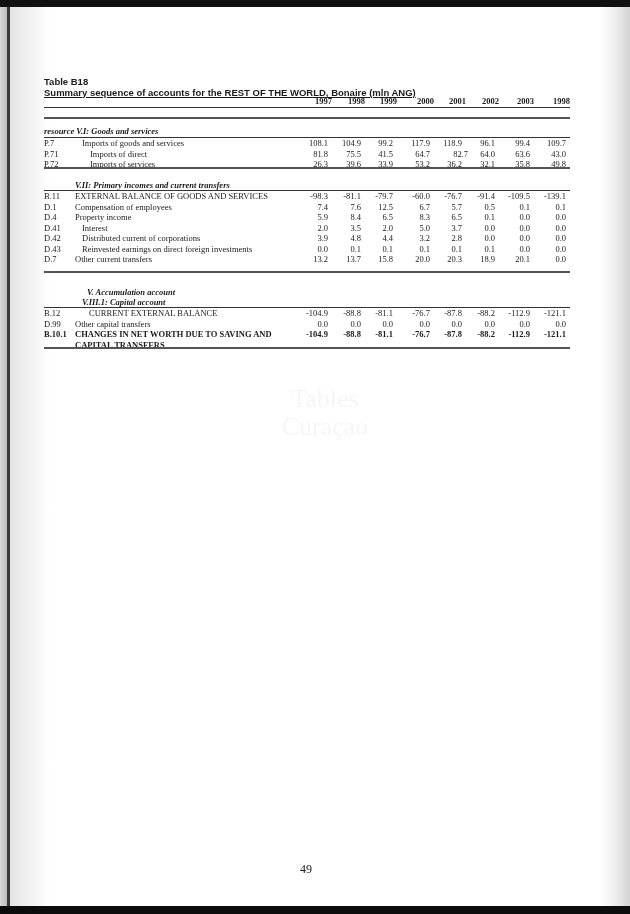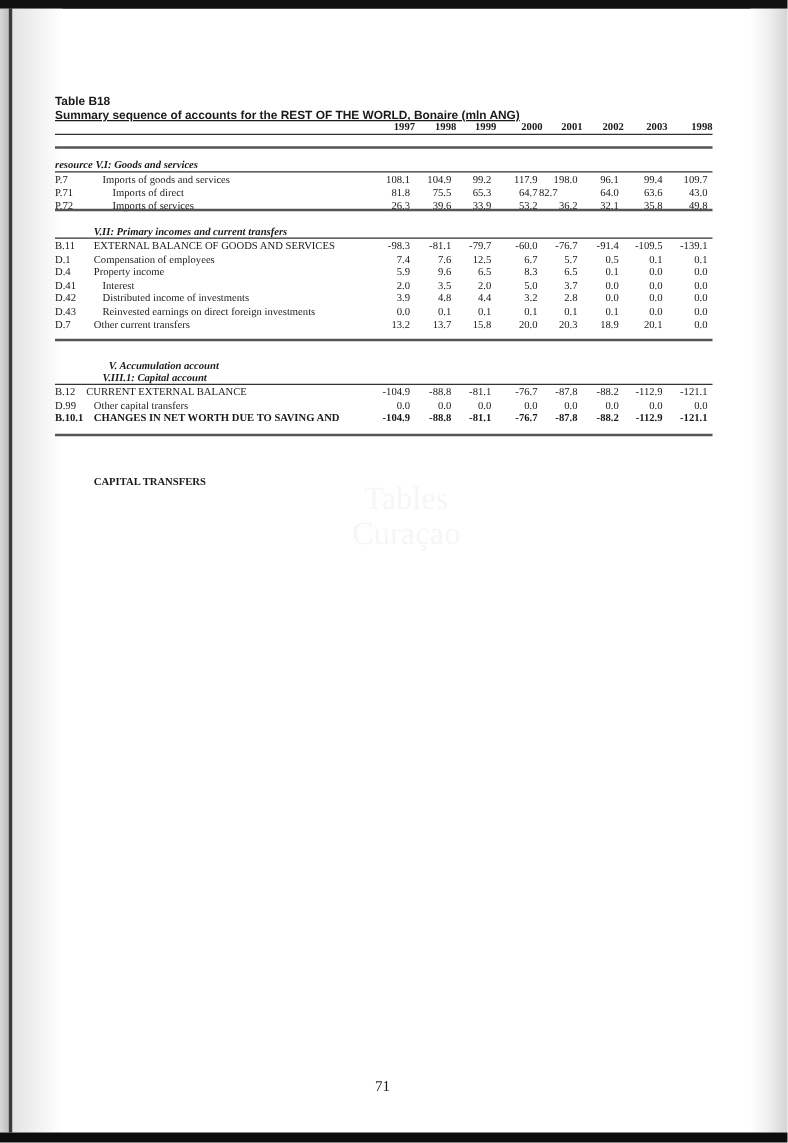--- a/index.html
+++ b/index.html
@@ -27,21 +27,21 @@
     .year { position:absolute; width:40px; text-align:right; font-weight:bold; font-size:8.5px; }
 
     .section-title { position:absolute; font-style:italic; font-weight:bold; font-size:8.5px; white-space:nowrap; }
 
     .row { position:absolute; left:0; width:594px; height:10.5px; font-size:8.5px; }
     .row .code { position:absolute; left:44px; }
     .row .label { position:absolute; white-space:nowrap; }
     .row .val { position:absolute; width:40px; text-align:right; }
     .row.bold { font-weight:bold; }
 
-    .label-cont { position:absolute; left:86px; font-size:8.5px; font-weight:bold; white-space:nowrap;margin-top:40px; }
+    .label-cont { position:absolute; left:86px; font-size:8.5px; font-weight:bold; white-space:nowrap; }
 
     .watermark { position:absolute; left:250px; top:385px; width:150px; text-align:center; font-size:26px; line-height:28px; color:#f6f6f6; }
     .page-number { position:absolute; left:300px; top:862px; font-size:12px; }
   </style>
 </head>
 <body>
 
 <div class="top-bar"></div>
 <div class="left-margin"></div>
 <div class="left-edge"></div>
@@ -68,33 +68,33 @@
 <div class="section-title" style="left:44px; top:126px">resource V.I: Goods and services</div>
 <div class="hline thin" style="top:137px"></div>
 
 <div class="row" style="top:138px">
   <span class="code">P.7</span>
   <span class="label" style="left:82px">Imports of goods and services</span>
   <span class="val" style="left:288px">108.1</span>
   <span class="val" style="left:321px">104.9</span>
   <span class="val" style="left:353px">99.2</span>
   <span class="val" style="left:390px">117.9</span>
-  <span class="val" style="left:422px">198.0</span>
+  <span class="val" style="left:422px">118.9</span>
   <span class="val" style="left:455px">96.1</span>
   <span class="val" style="left:490px">99.4</span>
   <span class="val" style="left:526px">109.7</span>
 </div>
 <div class="row" style="top:148.5px">
   <span class="code">P.71</span>
   <span class="label" style="left:90px">Imports of direct</span>
   <span class="val" style="left:288px">81.8</span>
   <span class="val" style="left:321px">75.5</span>
-  <span class="val" style="left:353px">65.3</span>
+  <span class="val" style="left:353px">41.5</span>
   <span class="val" style="left:390px">64.7</span>
-  <span class="val" style="left:406px">82.7</span>
+  <span class="val" style="left:428px">82.7</span>
   <span class="val" style="left:455px">64.0</span>
   <span class="val" style="left:490px">63.6</span>
   <span class="val" style="left:526px">43.0</span>
 </div>
 <div class="row" style="top:159px">
   <span class="code">P.72</span>
   <span class="label" style="left:90px">Imports of services</span>
   <span class="val" style="left:288px">26.3</span>
   <span class="val" style="left:321px">39.6</span>
   <span class="val" style="left:353px">33.9</span>
@@ -130,21 +130,21 @@
   <span class="val" style="left:390px">6.7</span>
   <span class="val" style="left:422px">5.7</span>
   <span class="val" style="left:455px">0.5</span>
   <span class="val" style="left:490px">0.1</span>
   <span class="val" style="left:526px">0.1</span>
 </div>
 <div class="row" style="top:212px">
   <span class="code">D.4</span>
   <span class="label" style="left:75px">Property income</span>
   <span class="val" style="left:288px">5.9</span>
-  <span class="val" style="left:321px">9.6</span>
+  <span class="val" style="left:321px">8.4</span>
   <span class="val" style="left:353px">6.5</span>
   <span class="val" style="left:390px">8.3</span>
   <span class="val" style="left:422px">6.5</span>
   <span class="val" style="left:455px">0.1</span>
   <span class="val" style="left:490px">0.0</span>
   <span class="val" style="left:526px">0.0</span>
 </div>
 <div class="row" style="top:222.5px">
   <span class="code">D.41</span>
   <span class="label" style="left:82px">Interest</span>
@@ -152,21 +152,21 @@
   <span class="val" style="left:321px">3.5</span>
   <span class="val" style="left:353px">2.0</span>
   <span class="val" style="left:390px">5.0</span>
   <span class="val" style="left:422px">3.7</span>
   <span class="val" style="left:455px">0.0</span>
   <span class="val" style="left:490px">0.0</span>
   <span class="val" style="left:526px">0.0</span>
 </div>
 <div class="row" style="top:233px">
   <span class="code">D.42</span>
-  <span class="label" style="left:82px">Distributed income of investments</span>
+  <span class="label" style="left:82px">Distributed current of corporations</span>
   <span class="val" style="left:288px">3.9</span>
   <span class="val" style="left:321px">4.8</span>
   <span class="val" style="left:353px">4.4</span>
   <span class="val" style="left:390px">3.2</span>
   <span class="val" style="left:422px">2.8</span>
   <span class="val" style="left:455px">0.0</span>
   <span class="val" style="left:490px">0.0</span>
   <span class="val" style="left:526px">0.0</span>
 </div>
 <div class="row" style="top:243.5px">
@@ -194,21 +194,21 @@
   <span class="val" style="left:526px">0.0</span>
 </div>
 <div class="hline thick" style="top:271px"></div>
 
 <div class="section-title" style="left:87px; top:287px">V. Accumulation account</div>
 <div class="section-title" style="left:82px; top:297px">V.III.1: Capital account</div>
 <div class="hline thin" style="top:307px"></div>
 
 <div class="row" style="top:308px">
   <span class="code">B.12</span>
-  <span class="label" style="left:69px">CURRENT EXTERNAL BALANCE</span>
+  <span class="label" style="left:89px">CURRENT EXTERNAL BALANCE</span>
   <span class="val" style="left:288px">-104.9</span>
   <span class="val" style="left:321px">-88.8</span>
   <span class="val" style="left:353px">-81.1</span>
   <span class="val" style="left:390px">-76.7</span>
   <span class="val" style="left:422px">-87.8</span>
   <span class="val" style="left:455px">-88.2</span>
   <span class="val" style="left:490px">-112.9</span>
   <span class="val" style="left:526px">-121.1</span>
 </div>
 <div class="row" style="top:318.5px">
@@ -236,13 +236,13 @@
   <span class="val" style="left:526px">-121.1</span>
 </div>
 <div class="label-cont" style="left:75px; top:339.5px">CAPITAL TRANSFERS</div>
 <div class="hline thick" style="top:347px"></div>
 
 <div class="watermark">
   <div>Tables</div>
   <div>Curaçao</div>
 </div>
 
-<div class="page-number">71</div>
+<div class="page-number">49</div>
 
 </body></html>

